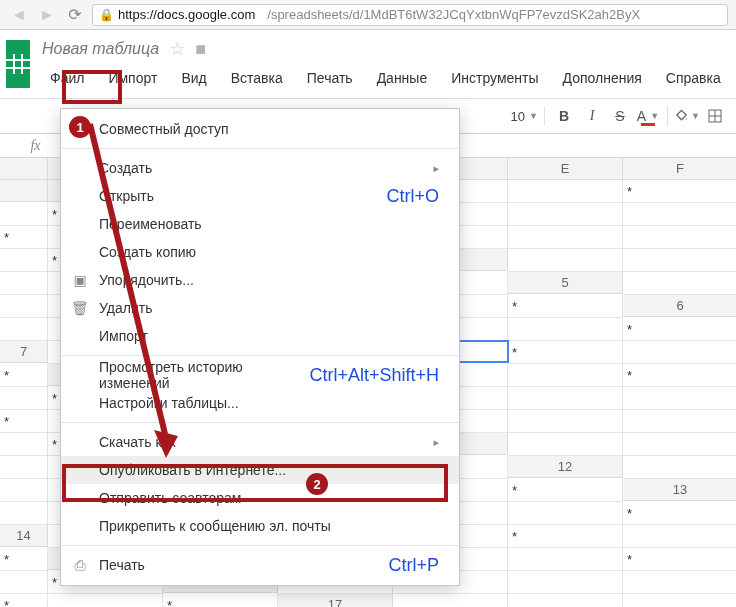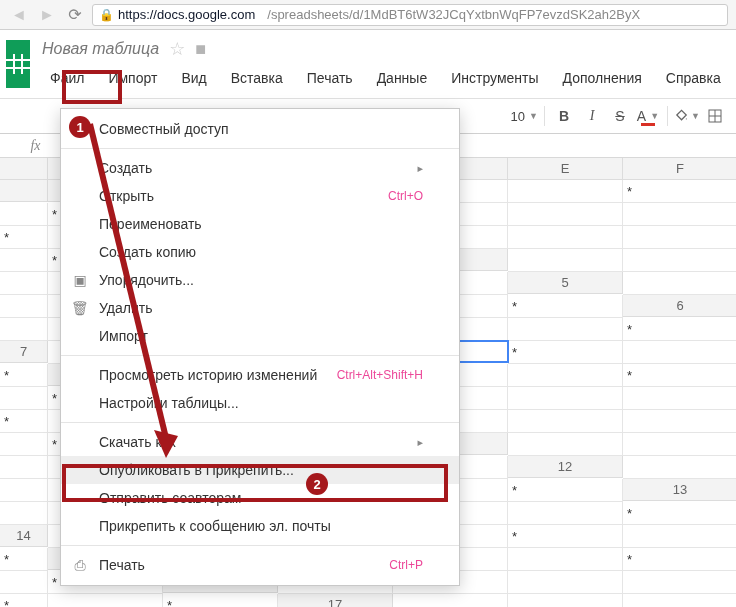--- a/index.html
+++ b/index.html
@@ -42,23 +42,23 @@
 
   
   .sheet { display:grid; grid-template-columns: 48px 115px 115px 115px 115px 115px 115px; font-size:13px; color:#333; }
   .colhdr, .rowhdr, .corner { background:#f3f3f3; border-right:1px solid #dcdcdc; border-bottom:1px solid #dcdcdc; height:22px; display:flex; align-items:center; justify-content:center; color:#666; }
   .corner { background:#f3f3f3; }
   .cell { border-right:1px solid #e5e5e5; border-bottom:1px solid #e5e5e5; height:23px; padding:0 4px; display:flex; align-items:center; }
   .cell.selected { border:2px solid #4285f4; position:relative; z-index:1; margin:-1px; }
 
   
   .menu { position:absolute; left:60px; top:108px; width:400px; background:#fff; border:1px solid #c8c8c8; box-shadow: 0 4px 16px rgba(0,0,0,0.2); padding:6px 0; z-index:50; }
-  .menu-item { display:flex; align-items:center; height:28px; padding:0 36px 0 38px; font-size:14px; color:#333; position:relative; }
+  .menu-item { display:flex; align-items:center; height:28px; padding:0 20px 0 38px; font-size:14px; color:#333; position:relative; }
   .menu-item.hover { background:#eeeeee; }
-  .menu-item .shortcut { margin-left:auto; color:#ec4899; font-size:12px; }
+  .menu-item .shortcut { margin-left:auto; color:#1d4ed8; font-size:18px; }
   .menu-item .submenu-arrow { margin-left:auto; color:#888; font-size:11px; }
   .menu-sep { height:1px; background:#e4e4e4; margin:5px 0; }
   .menu-icon { position:absolute; left:10px; width:18px; text-align:center; color:#888; font-size:14px; }
 
   
   .annot-badge { position:absolute; width:22px; height:22px; border-radius:50%; background:#a5181c; color:#fff; font-weight:bold; font-size:13px; display:flex; align-items:center; justify-content:center; z-index:80; }
   .annot-box { position:absolute; border:4px solid #a5181c; z-index:70; pointer-events:none; }
   .annot-arrow { position:absolute; z-index:75; pointer-events:none; }
 
 </style>
@@ -327,21 +327,21 @@
     </div>
     <div class="menu-item">
       <span>Настройки таблицы...</span>
     </div>
     <div class="menu-sep"></div>
     <div class="menu-item">
       <span>Скачать как</span>
       <span class="submenu-arrow">▸</span>
     </div>
     <div class="menu-item hover">
-      <span>Опубликовать в Прикрепить...</span>
+      <span>Опубликовать в Интернете...</span>
     </div>
     <div class="menu-item">
       <span>Отправить соавторам</span>
     </div>
     <div class="menu-item">
       <span>Прикрепить к сообщению эл. почты</span>
     </div>
     <div class="menu-sep"></div>
     <div class="menu-item">
       <span class="menu-icon">⎙</span>

